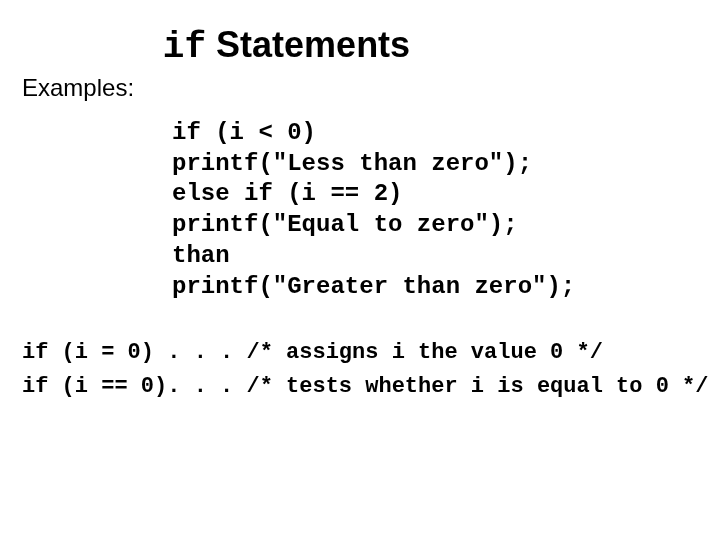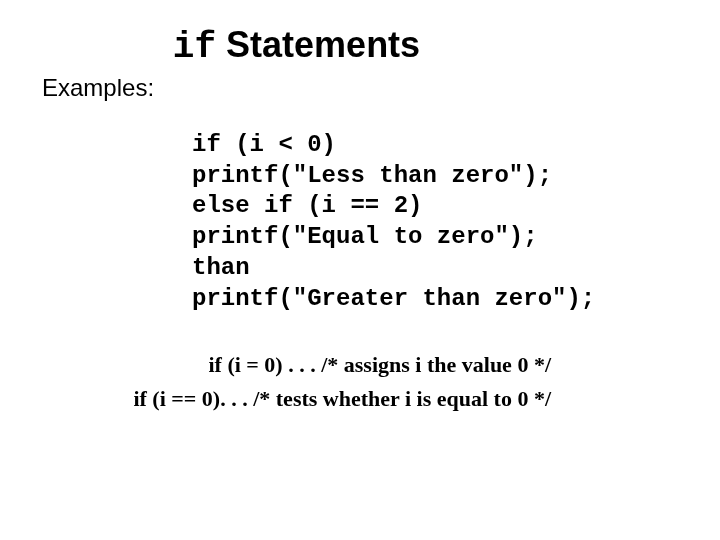--- a/index.html
+++ b/index.html
@@ -8,64 +8,63 @@
     width: 720px;
     height: 540px;
     background: #ffffff;
     font-family: Arial, Helvetica, sans-serif;
     color: #000000;
   }
   .slide {
     box-sizing: border-box;
     width: 581px;
     height: 540px;
-    padding: 20px 30px 20px 42px;
+    padding: 20px 30px 20px 22px;
     position: relative;
   }
   .title {
     text-align: center;
     font-weight: bold;
     font-size: 36px;
     margin-top: 4px;
     margin-bottom: 6px;
   }
   .title .mono {
     font-family: "Courier New", Courier, monospace;
     font-weight: bold;
   }
   .examples-label {
     font-size: 24px;
     margin-top: 0px;
-    margin-bottom: 28px;
+    margin-bottom: 16px;
   }
   .code-block {
     font-family: "Courier New", Courier, monospace;
     font-weight: bold;
     font-size: 24px;
     line-height: 1.28;
     white-space: pre;
     margin-left: 150px;
     margin-bottom: 34px;
   }
   .warning-line {
     font-size: 24px;
     margin-bottom: 28px;
   }
   .warning-line .mono-bold {
     font-family: "Courier New", Courier, monospace;
     font-weight: bold;
   }
   .bottom-code {
-    font-family: Liberation Serif, serif;
+    font-family: Liberation Mono, monospace;
     font-weight: bold;
     font-size: 22px;
     line-height: 1.55;
     white-space: pre;
-    margin-left: 10px;
-    text-align: right;
+    margin-left: 0px;
   }
 </style>
 </head>
 <body>
 
 <div class="slide">
 
   <div class="title">
     <span class="mono">if</span><span> Statements</span>
   </div>

